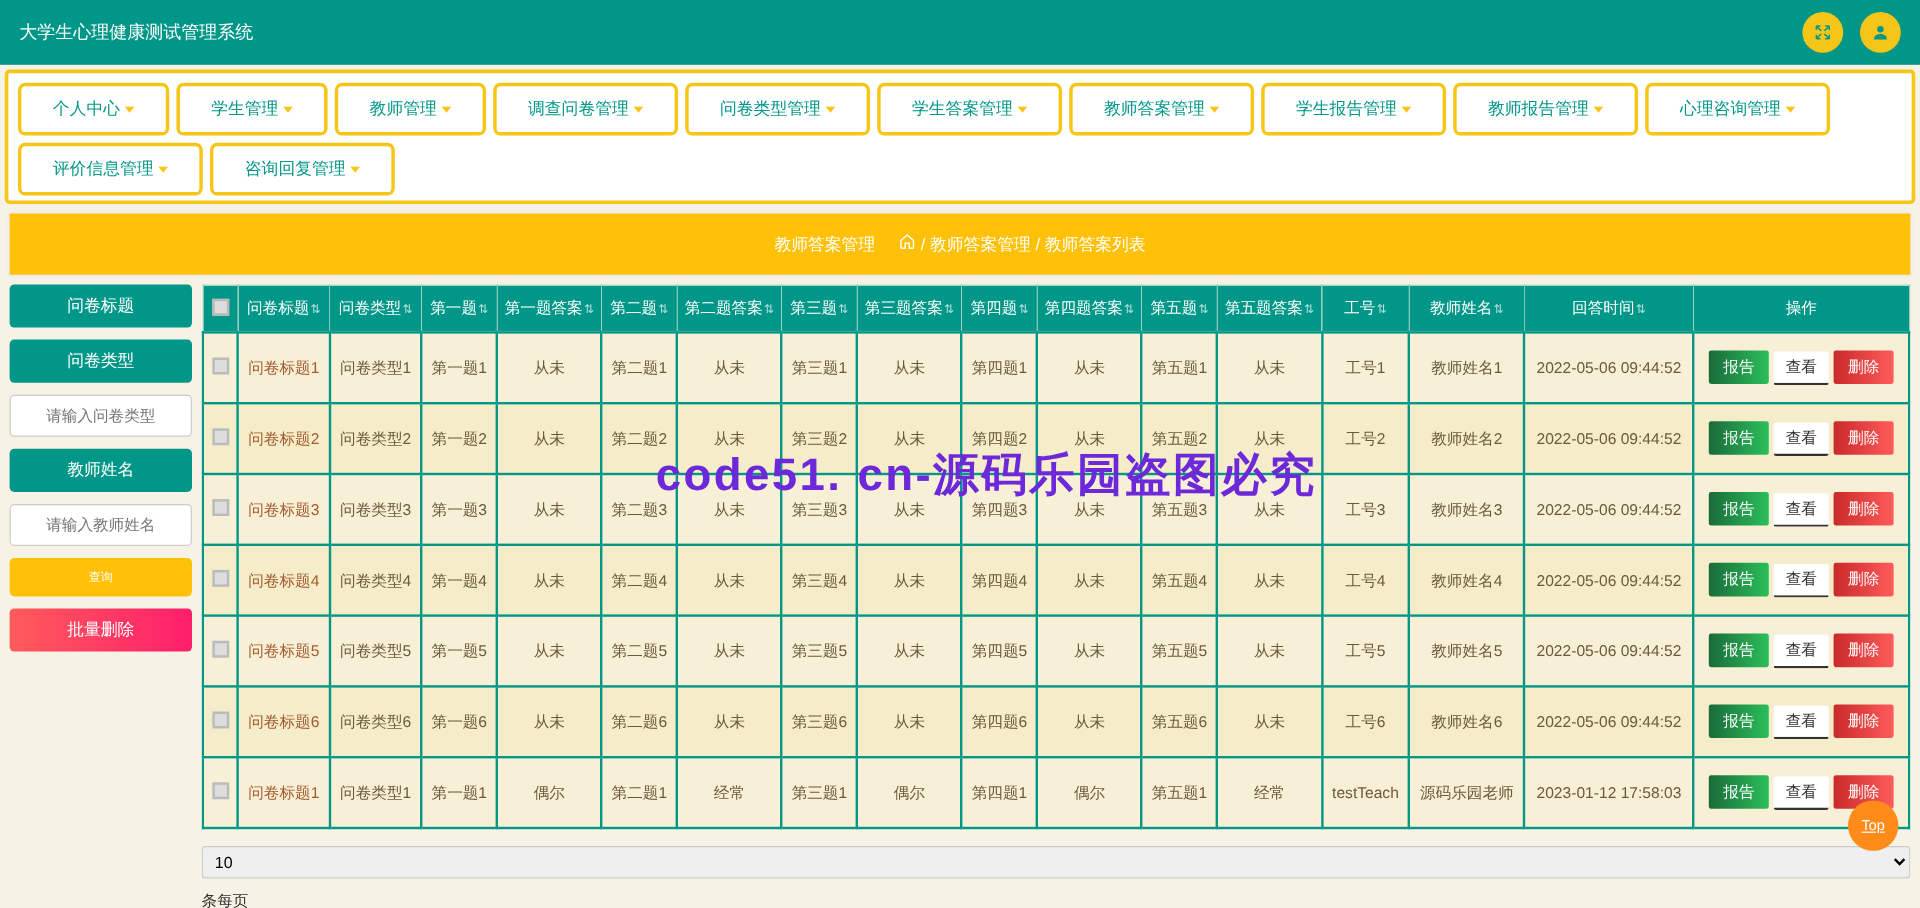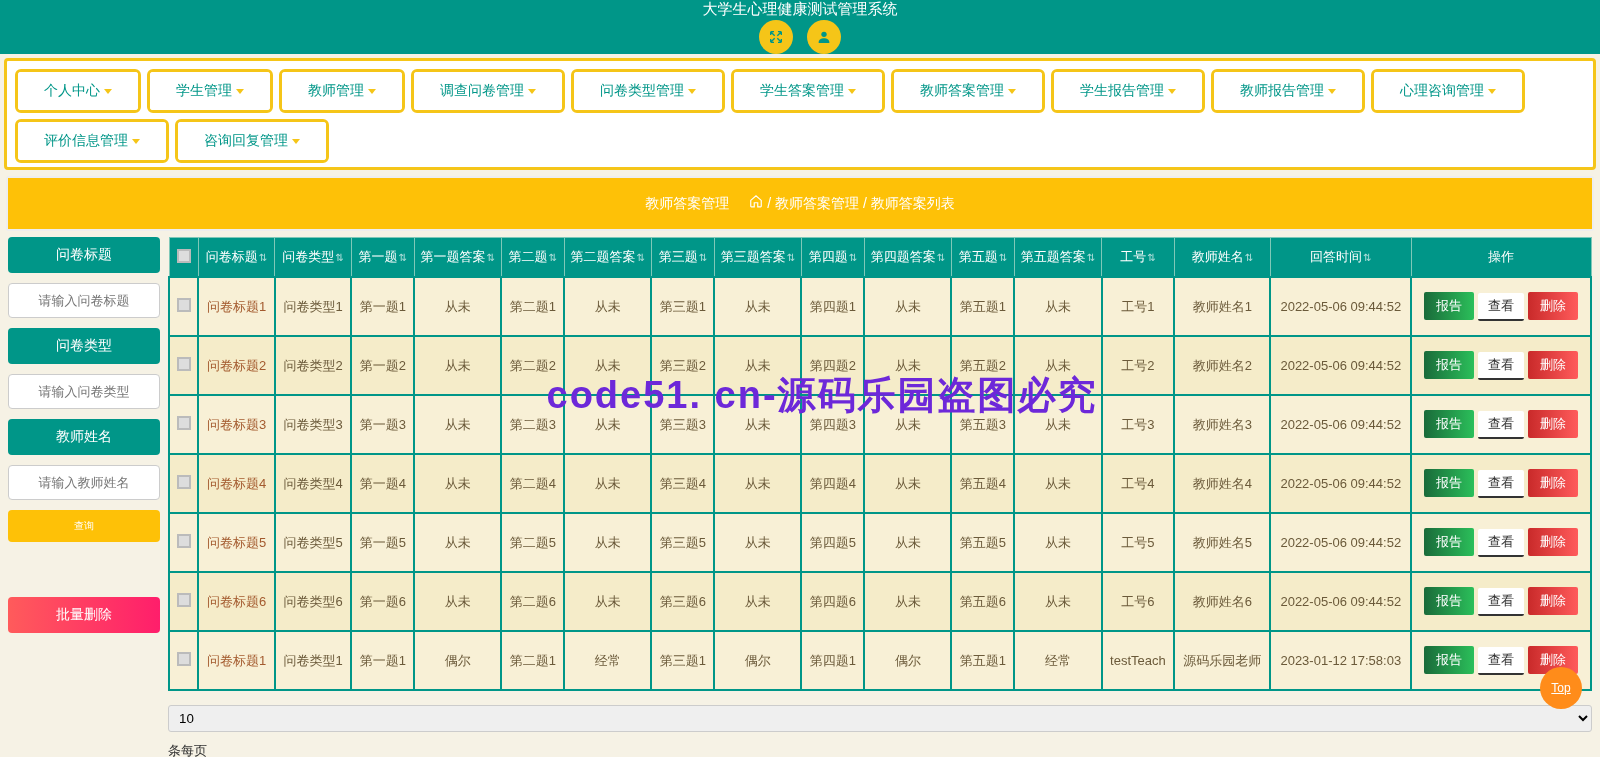--- a/index.html
+++ b/index.html
@@ -1,37 +1,37 @@
 <!DOCTYPE html>
 <html><head>
 <meta charset="utf-8">
 <style>
 * { box-sizing: border-box; margin: 0; padding: 0; }
 body { font-family: "Microsoft YaHei", sans-serif; background: #f6f2e5; font-size: 13px; color: #333; }
 
-.top-header { background: #009688; height: 54px; display: flex; align-items: center; justify-content: space-between; padding: 0 16px; flex-direction: column; }
+.top-header { background: #009688; height: 54px; display: flex; align-items: center; justify-content: space-between; padding: 0 16px; }
 .top-header .title { color: #fff; font-size: 15px; font-weight: 500; }
 .top-header .icons { display: flex; gap: 14px; }
 .top-header .icon-btn { width: 34px; height: 34px; border-radius: 50%; background: #f5c518; display: flex; align-items: center; justify-content: center; color: #009688; font-size: 16px; cursor: pointer; }
 
 .nav-wrap { padding: 8px 8px 4px 8px; background: #ffffff; display: flex; flex-wrap: wrap; gap: 6px; border: 3px solid #f5c518; margin: 4px; border-radius: 4px; }
 .nav-btn { padding: 10px 26px; background: #fff; border: 3px solid #f5c518; border-radius: 6px; color: #009688; font-size: 14px; cursor: pointer; display: inline-flex; align-items: center; gap: 4px; white-space: nowrap; outline: 3px solid #fff; outline-offset: -6px; }
 .nav-btn .caret { width: 0; height: 0; border-left: 4px solid transparent; border-right: 4px solid transparent; border-top: 5px solid #f5c518; }
 
 .breadcrumb-bar { background: #fec107; margin: 6px; padding: 16px 0; display: flex; align-items: center; justify-content: center; gap: 20px; color: #fff; font-size: 14px; border-radius: 2px; border: 2px solid #eee; }
 .breadcrumb-bar .home-icon { display: inline-block; }
 .breadcrumb-bar a { color: #fff; text-decoration: none; }
 
 .main-content { display: flex; gap: 8px; padding: 0 8px 8px 8px; }
 
 .sidebar { width: 152px; display: flex; flex-direction: column; gap: 10px; }
 .side-label { background: #009688; color: #fff; text-align: center; padding: 9px 0; border-radius: 4px; font-size: 14px; }
 .side-input { width: 100%; padding: 9px 6px; border: 1px solid #ccc; border-radius: 4px; font-size: 13px; text-align: center; background: #fff; }
 .side-query { background: #fec107; color: #fff; text-align: center; padding: 9px 0; border-radius: 4px; font-size: 10px; cursor: pointer; }
-.side-delete { background: linear-gradient(90deg, #ff5b5b, #ff1e6b); color: #fff; text-align: center; padding: 9px 0; border-radius: 4px; font-size: 14px; cursor: pointer; margin-top: 45px; }
+.side-delete { background: linear-gradient(90deg, #ff5b5b, #ff1e6b); color: #fff; text-align: center; padding: 9px 0; border-radius: 4px; font-size: 14px; cursor: pointer; }
 
 .table-wrap { flex: 1; overflow-x: auto; }
 table { border-collapse: collapse; width: 100%; background: #f6f2e5; border-radius: 20px; }
 thead th { background: #009688; color: #fff; font-weight: normal; font-size: 13px; padding: 10px 4px; border: 1px solid #7fc8b8; white-space: nowrap; position: relative; }
 thead th .sort { font-size: 10px; opacity: 0.7; margin-left: 1px; }
 tbody td { border: 2px solid #009688; padding: 14px 6px; text-align: center; font-size: 13px; color: #6b5a3a; background: #f8f0d6; white-space: nowrap; }
 tbody tr:nth-child(even) td { background: #f5ecc9; }
 tbody td.title-cell { color: #a35a2e; }
 .chk { width: 14px; height: 14px; border: 2px solid #bbb; display: inline-block; background: #ddd; }
 .op-btn { display: inline-block; padding: 5px 12px; color: #fff; font-size: 13px; margin: 0 2px; cursor: pointer; border-radius: 2px; }
@@ -127,21 +127,20 @@
           <path d="M3 11l9-8 9 8v10a1 1 0 01-1 1h-5v-7h-6v7H4a1 1 0 01-1-1z"></path>
         </svg>
     </span>
     / <a>教师答案管理</a> / <span>教师答案列表</span>
   </span>
 </div>
 
 <div class="main-content">
   <div class="sidebar">
     <div class="side-label">问卷标题</div>
-    <input class="side-input" placeholder="请输入问卷标题" style="">
     <div class="side-label">问卷类型</div>
     <input class="side-input" placeholder="请输入问卷类型" style="">
     <div class="side-label">教师姓名</div>
     <input class="side-input" placeholder="请输入教师姓名" style="">
     <div class="side-query">查询</div>
     <div class="side-delete">批量删除</div>
   </div>
 
   <div class="table-wrap">
     <table>

